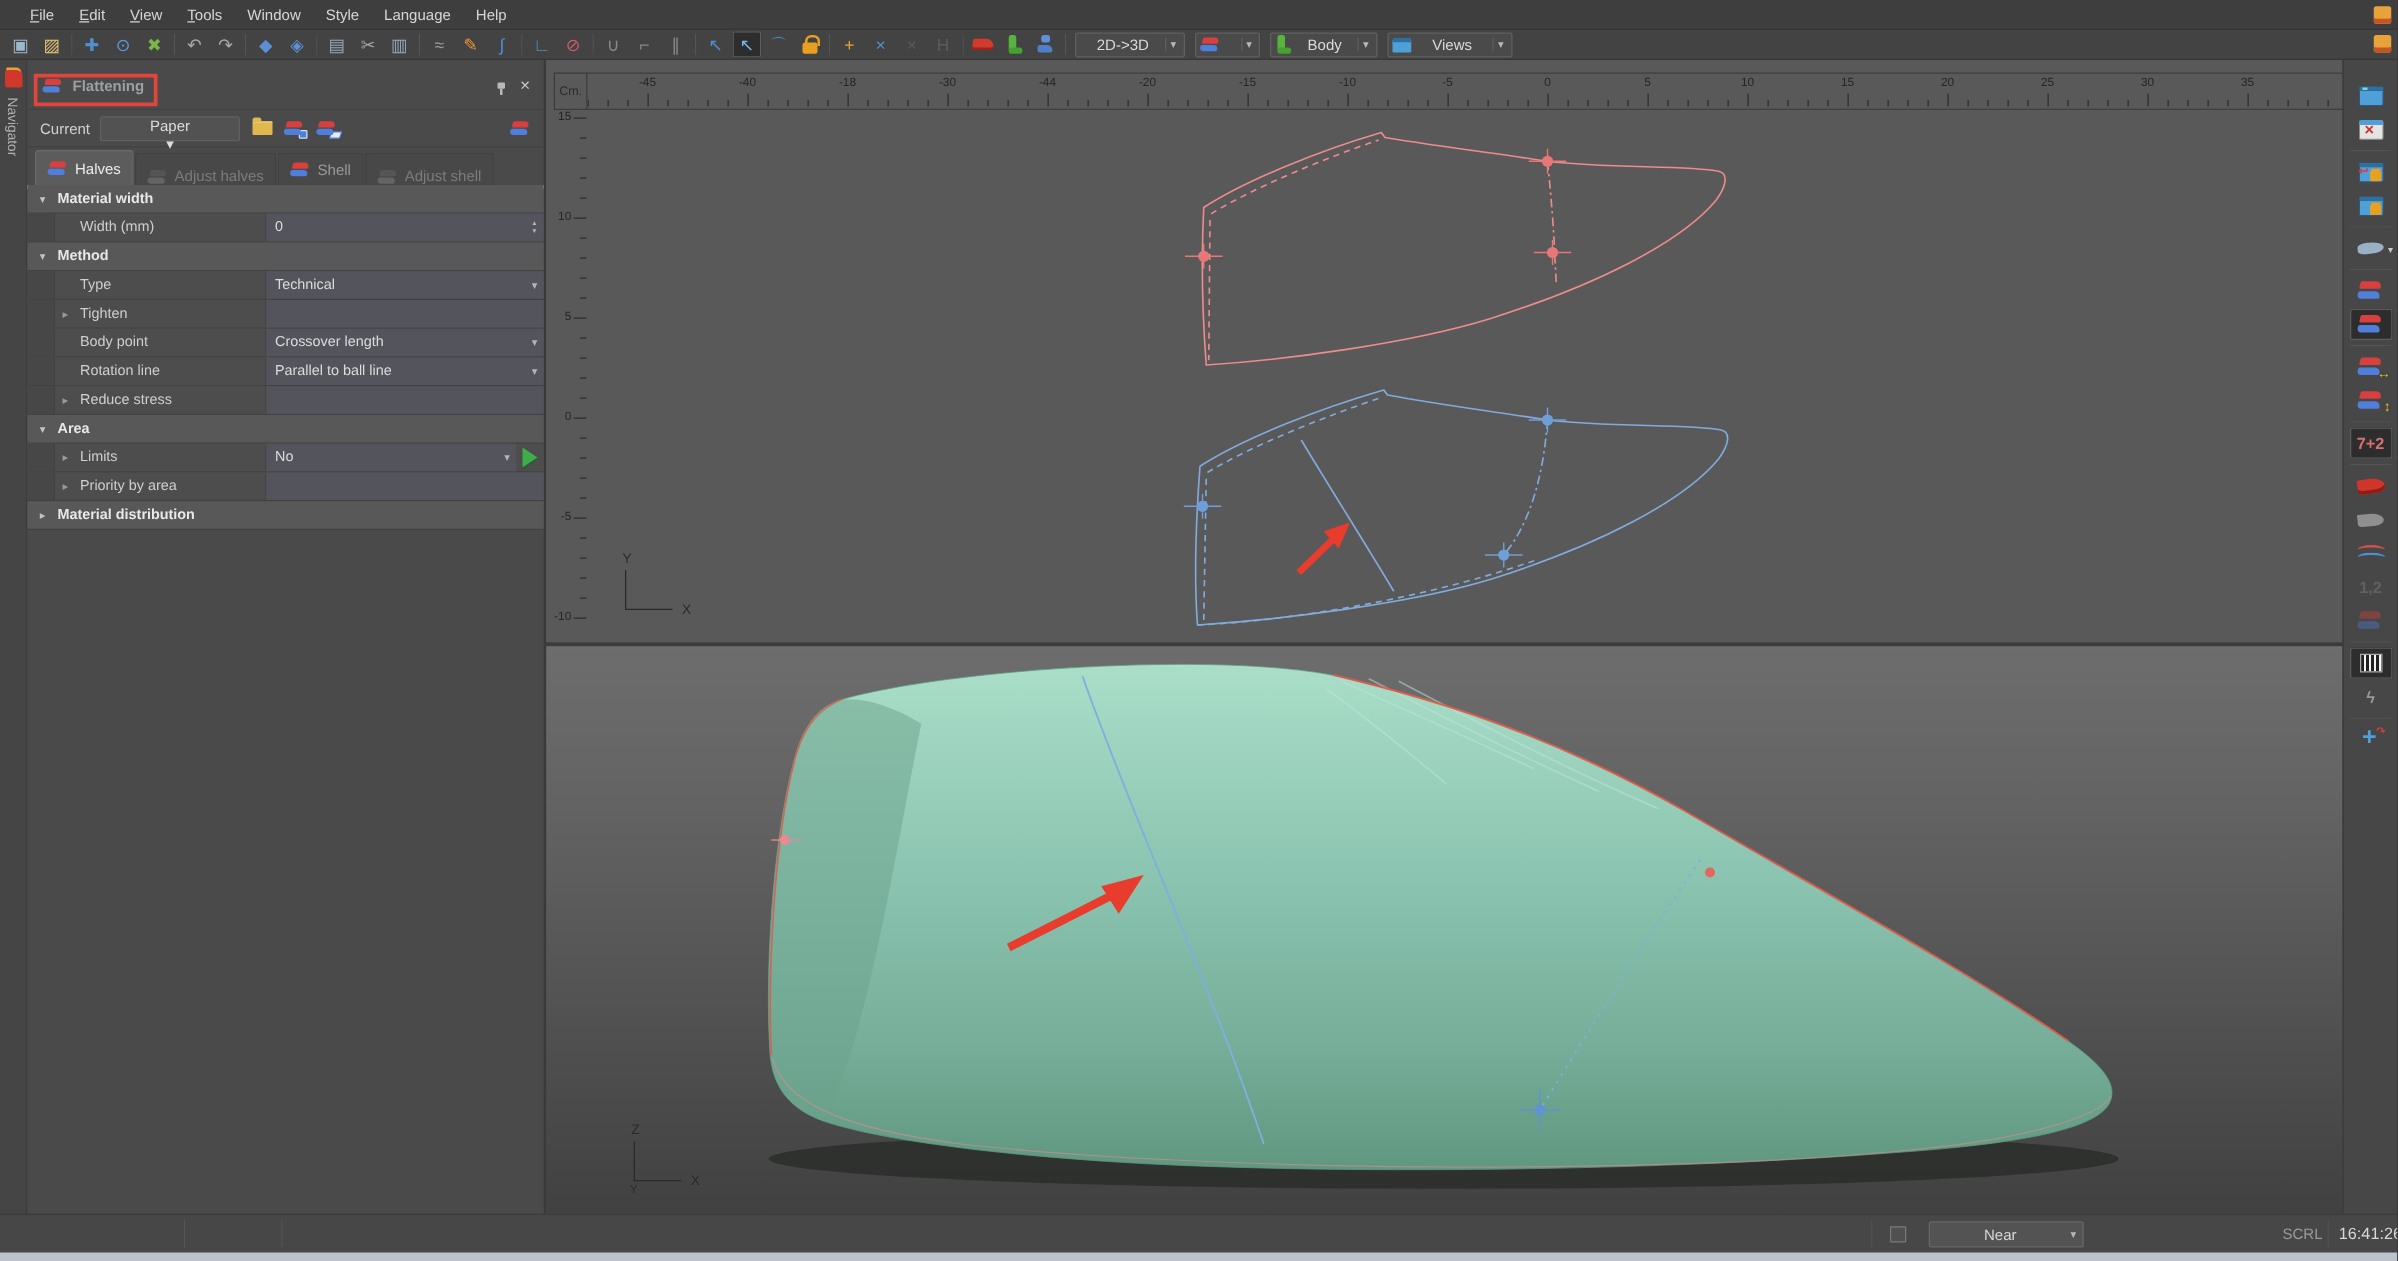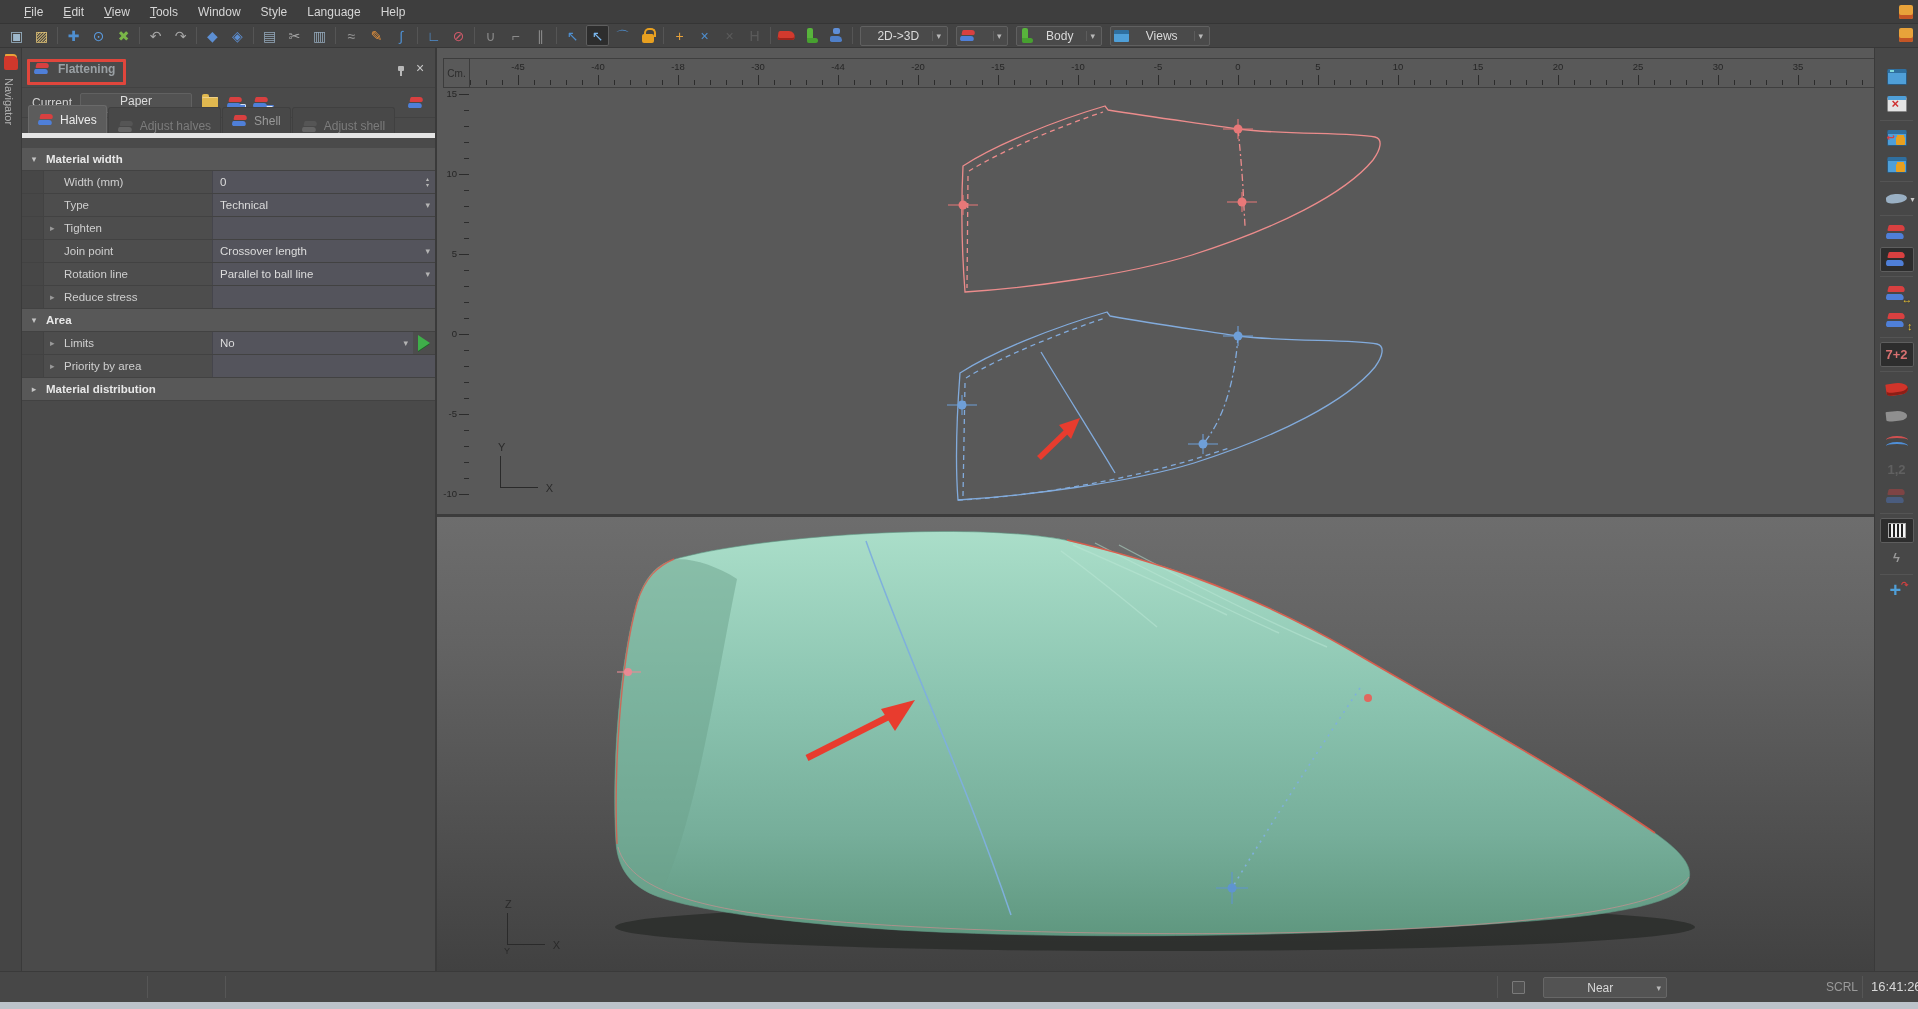--- a/index.html
+++ b/index.html
@@ -87,21 +87,21 @@
   .cur-row{position:absolute;left:0;top:40px;width:100%;height:30px;display:flex;align-items:center;
            padding-left:10px;border-bottom:1px solid #424242;}
   .cur-label{color:#d0d0d0;margin-right:8px;}
   .cur-combo{width:112px;height:20px;background:#525252;border:1px solid #616161;border-radius:2px;
              display:flex;align-items:center;padding:0 5px;color:#dcdcdc;flex-direction:column;}
   .cur-combo span:first-child{flex:1;}
   .cur-icons{display:flex;align-items:center;gap:9px;margin-left:10px;}
   .cur-icons>span{position:relative;}
   .cur-right{position:absolute;right:10px;top:8px;}
 
-  .tabs{position:absolute;left:0;top:60px;width:100%;height:30px;border-bottom:5px solid #e5e5e5;
+  .tabs{position:absolute;left:0;top:73px;width:100%;height:30px;border-bottom:3px solid #e5e5e5;
         display:flex;align-items:flex-end;padding-left:6px;}
   .tab{display:inline-flex;align-items:center;gap:5px;height:26px;padding:0 9px;margin-right:1px;
        color:#9a9a9a;background:#484848;border:1px solid #404040;border-bottom:none;
        border-radius:3px 3px 0 0;}
   .tab.active{background:#5c5c5c;border-color:#6a6a6a;color:#ececec;height:28px;}
   .tab.disabled{color:#7c7c7c;align-items:flex-end;}
 
   .grid{position:absolute;left:0;top:100px;width:100%;}
   .grow{display:flex;align-items:center;height:23px;border-bottom:1px solid #424242;font-size:11.5px;}
   .grow.group{background:#585858;color:#e8e8e8;font-weight:bold;}
@@ -362,20 +362,24 @@
         <div class="grow prop">
           <span class="gutter"></span>
           <span class="plabel">
             <span>Width (mm)</span>
           </span>
           <span class="pvalue">
             <span class="vtext">0</span>
             <span class="spin"></span>
           </span>
         </div>
+        <div class="grow group">
+          <span class="garrow open"></span>
+          <span class="glabel">Method</span>
+        </div>
         <div class="grow prop">
           <span class="gutter"></span>
           <span class="plabel">
             <span>Type</span>
           </span>
           <span class="pvalue">
             <span class="vtext">Technical</span>
             <span class="dd"></span>
           </span>
         </div>
@@ -385,21 +389,21 @@
             <span class="pexp"></span>
             <span>Tighten</span>
           </span>
           <span class="pvalue">
             <span class="vtext"></span>
           </span>
         </div>
         <div class="grow prop">
           <span class="gutter"></span>
           <span class="plabel">
-            <span>Join point</span>
+            <span>Body point</span>
           </span>
           <span class="pvalue">
             <span class="vtext">Crossover length</span>
             <span class="dd"></span>
           </span>
         </div>
         <div class="grow prop">
           <span class="gutter"></span>
           <span class="plabel">
             <span>Rotation line</span>

